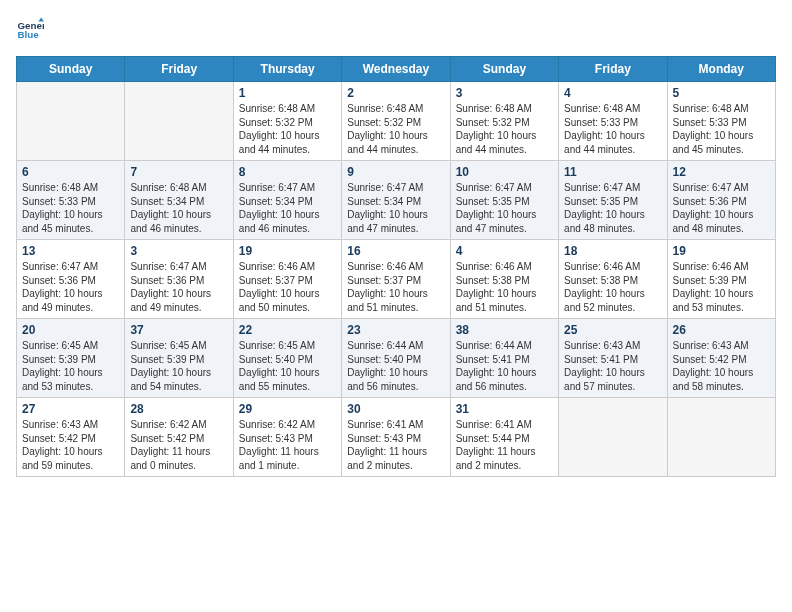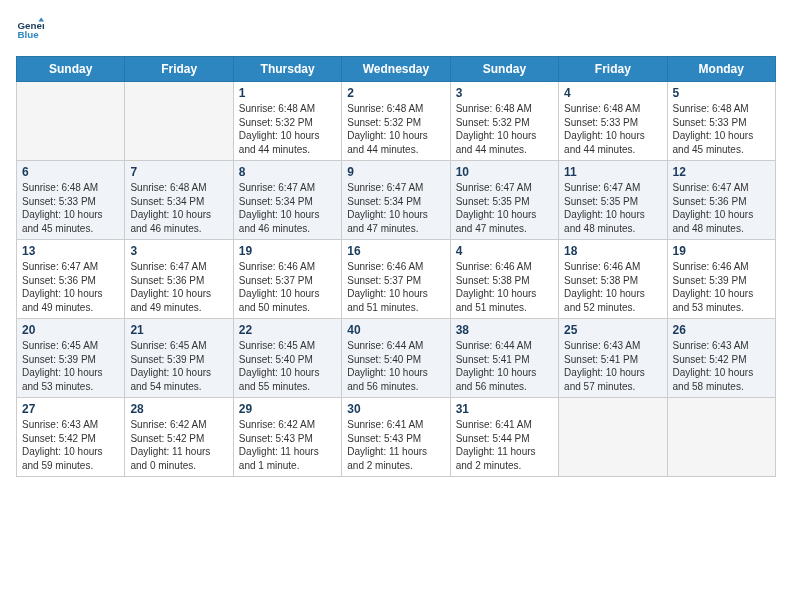--- a/index.html
+++ b/index.html
@@ -257,35 +257,35 @@
       </tr>
       <tr class="row-shaded">
         <td>
           <div class="day-num">20</div>
           <div class="day-info" style="white-space: pre-line;">Sunrise: 6:45 AM
 Sunset: 5:39 PM
 Daylight: 10 hours
 and 53 minutes.</div>
         </td>
         <td>
-          <div class="day-num">21</div>
+          <div class="day-num">37</div>
           <div class="day-info" style="white-space: pre-line;">Sunrise: 6:45 AM
 Sunset: 5:39 PM
 Daylight: 10 hours
 and 54 minutes.</div>
         </td>
         <td>
           <div class="day-num">22</div>
           <div class="day-info" style="white-space: pre-line;">Sunrise: 6:45 AM
 Sunset: 5:40 PM
 Daylight: 10 hours
 and 55 minutes.</div>
         </td>
         <td>
-          <div class="day-num">40</div>
+          <div class="day-num">23</div>
           <div class="day-info" style="white-space: pre-line;">Sunrise: 6:44 AM
 Sunset: 5:40 PM
 Daylight: 10 hours
 and 56 minutes.</div>
         </td>
         <td>
           <div class="day-num">38</div>
           <div class="day-info" style="white-space: pre-line;">Sunrise: 6:44 AM
 Sunset: 5:41 PM
 Daylight: 10 hours

